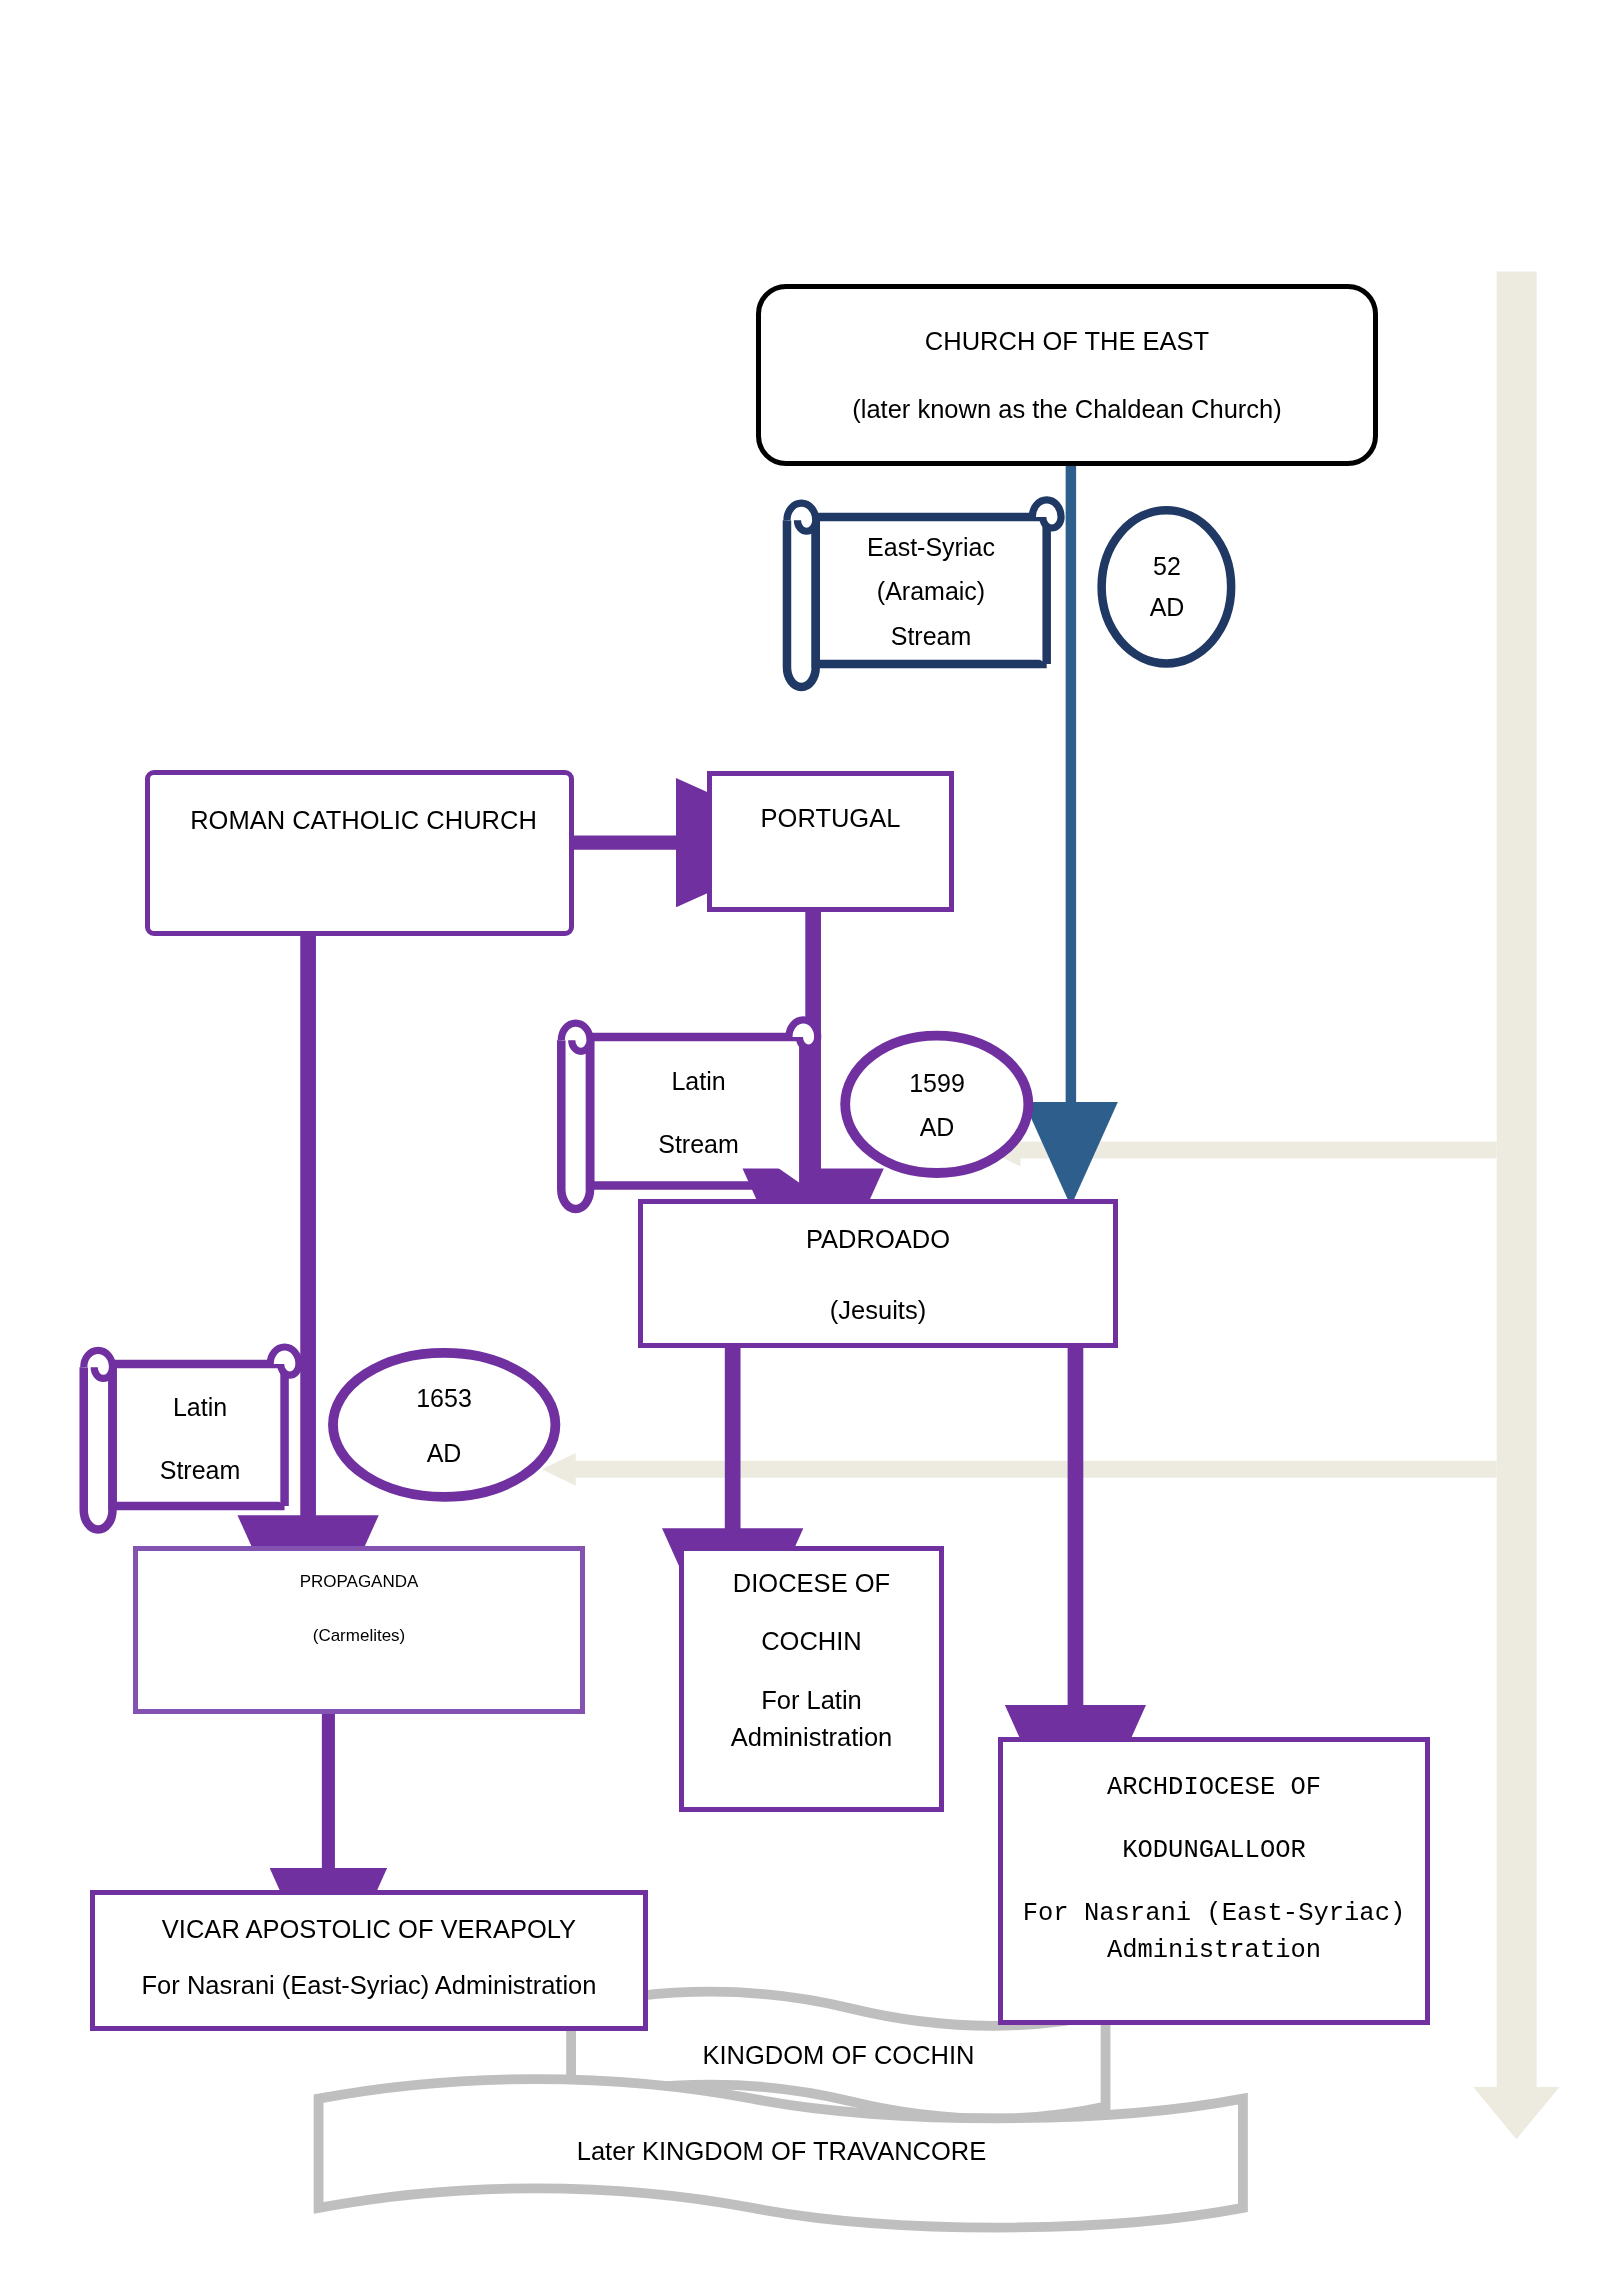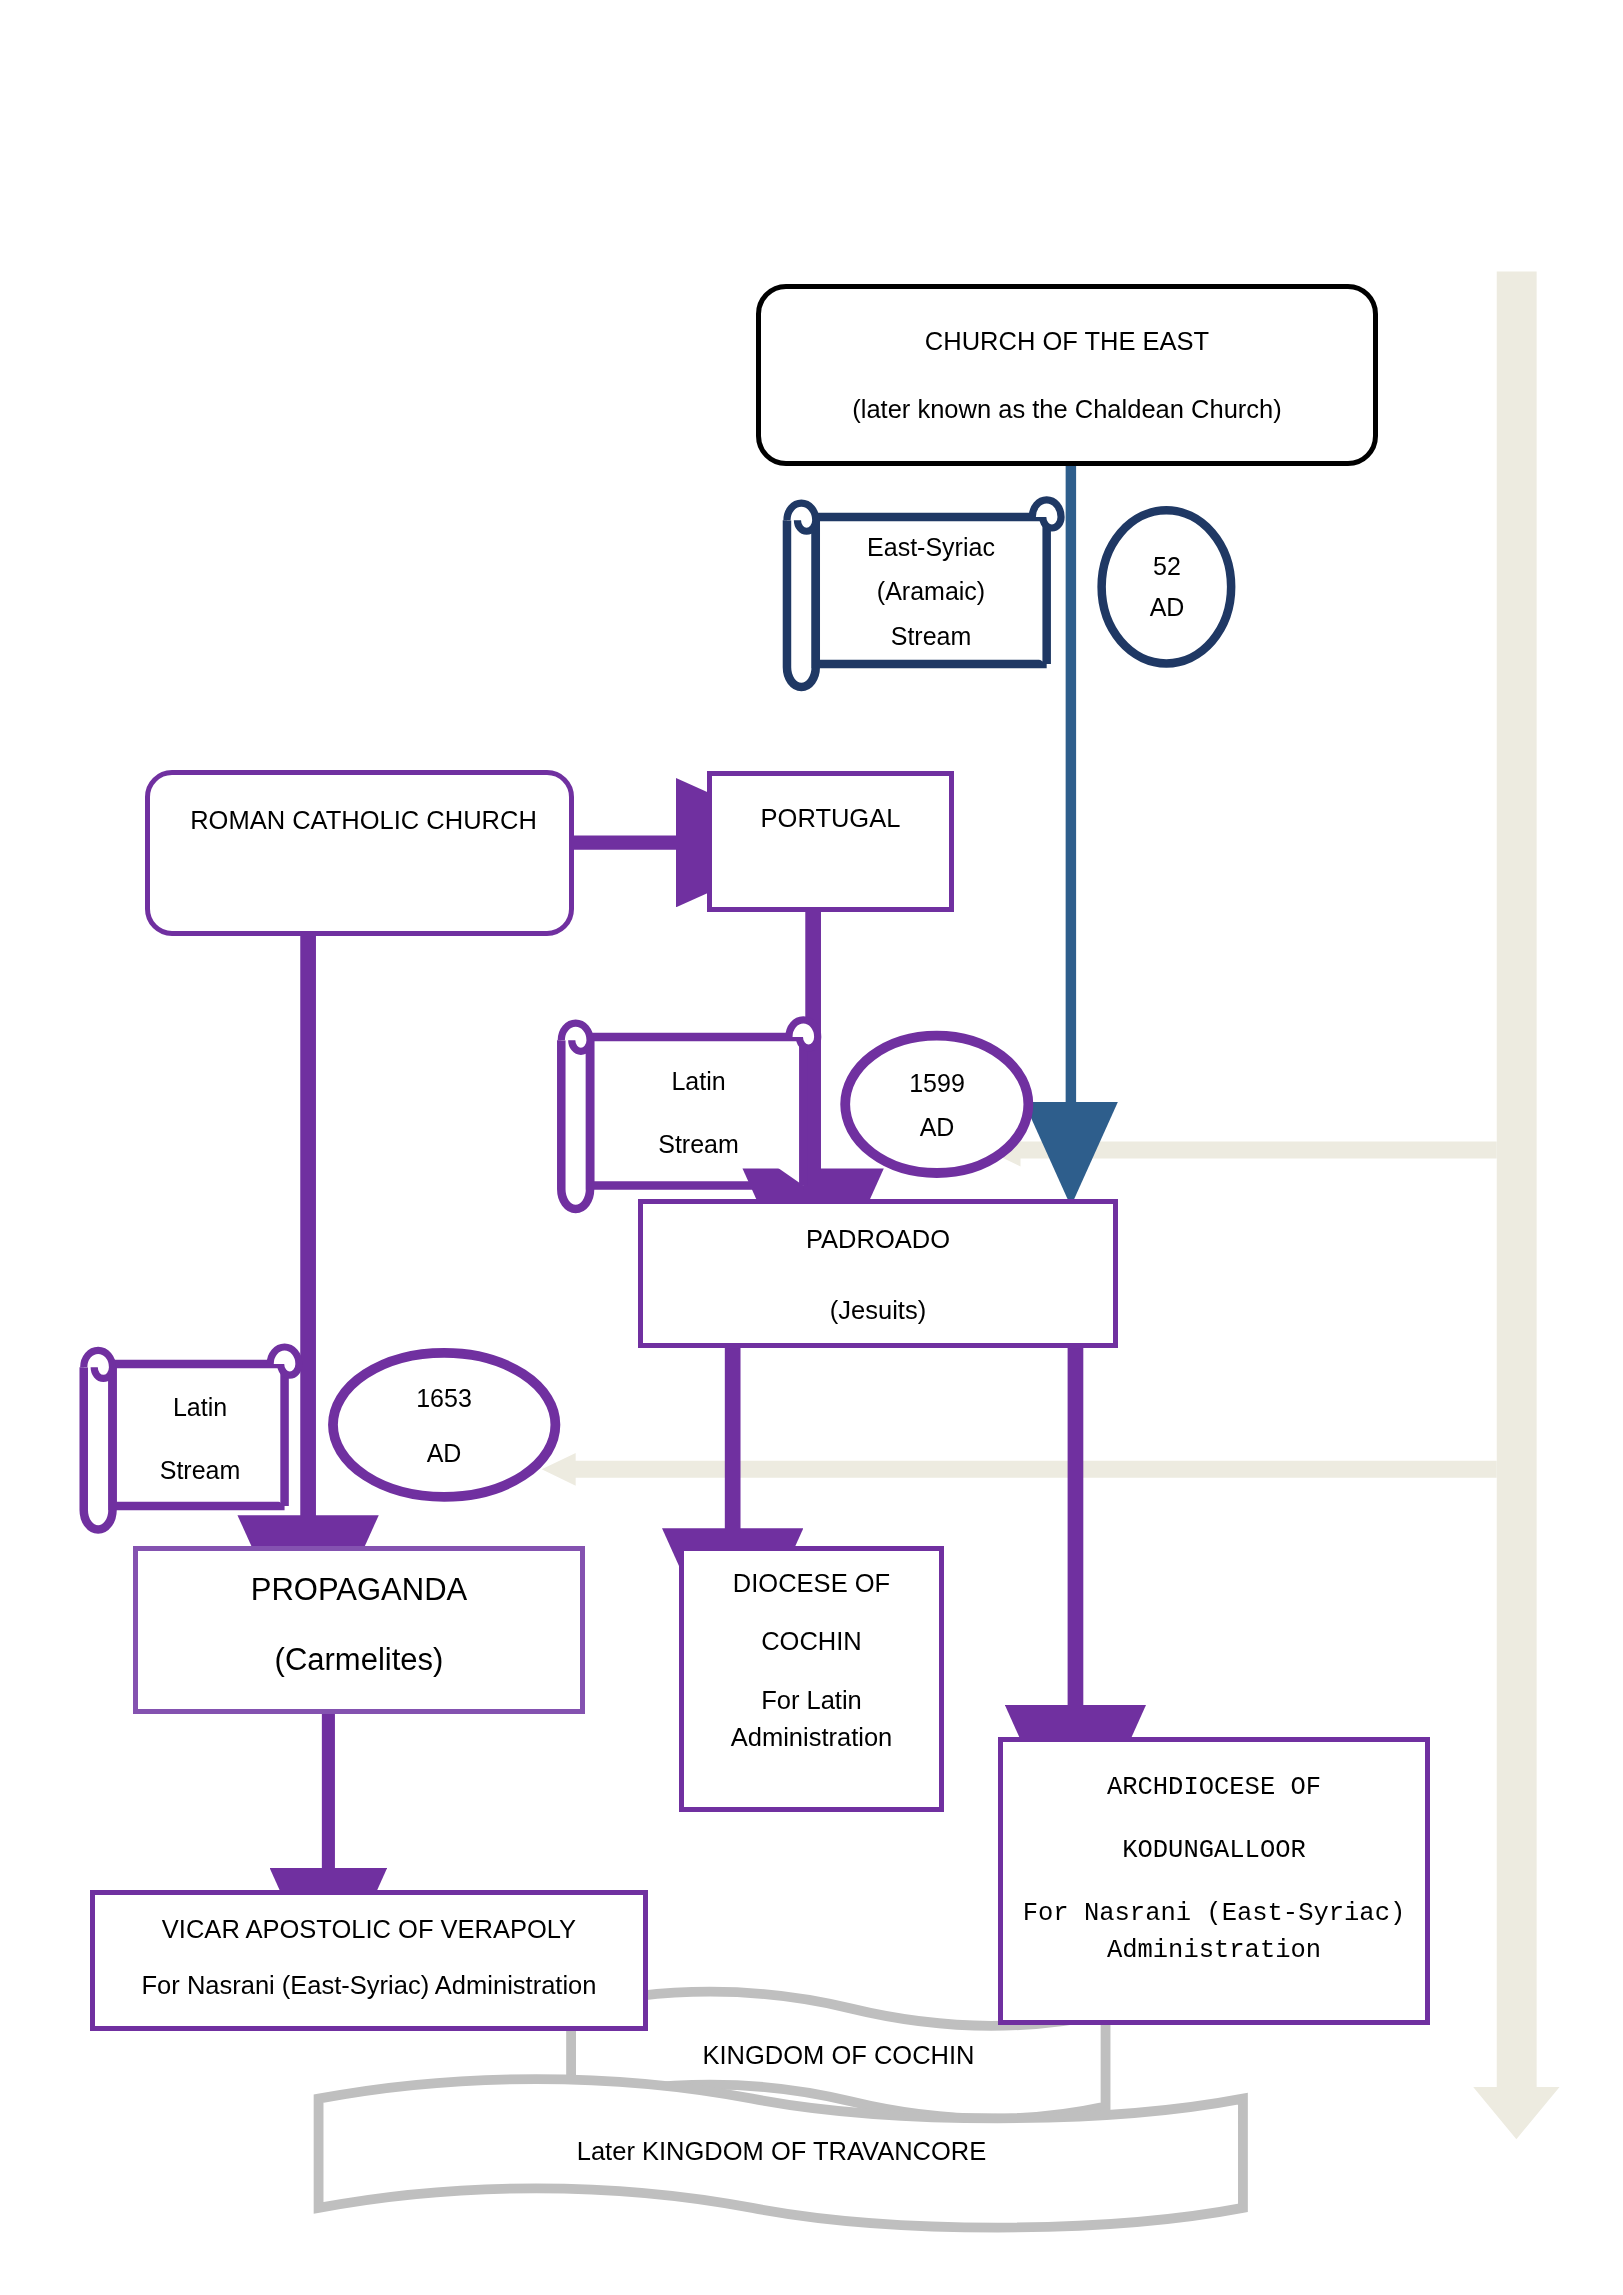--- a/index.html
+++ b/index.html
@@ -2,21 +2,21 @@
 <html style="font-size:10.5px"><head>
 <meta charset="utf-8">
 <style>
   html,body{margin:0;padding:0;background:#ffffff;}
   body{width:1623px;height:2295px;position:relative;font-family:"Liberation Sans",sans-serif;color:#000;overflow:hidden;}
   #stage{position:absolute;left:0;top:0;width:1623px;height:2295px;}
   .node{position:absolute;box-sizing:border-box;background:#fff;display:flex;flex-direction:column;align-items:center;justify-content:center;text-align:center;}
   .node .ln{display:block;white-space:nowrap;}
   .t-black{border:5.9px solid #000000;border-radius:30px;}
   .t-purple{border:5.9px solid #7030A0;}
-  .t-purple-round{border:5.9px solid #7030A0;border-radius:27px;padding-left:8px;}
+  .t-purple-round{border:5.9px solid #7030A0;border-radius:9px;padding-left:8px;}
   .t-purple-light{border:5.2px solid #8452B0;}
   svg.overlay{position:absolute;left:0;top:0;width:1623px;height:2295px;pointer-events:none;}
   .scrolltxt{position:absolute;display:flex;flex-direction:column;align-items:center;justify-content:center;text-align:center;}
   .ovaltxt{position:absolute;display:flex;flex-direction:column;align-items:center;justify-content:center;text-align:center;}
   .ribtxt{position:absolute;display:flex;align-items:center;justify-content:center;text-align:center;}
 </style>
 </head>
 <body>
 
 <div id="stage">
@@ -133,21 +133,21 @@
 
   <div class="node t-purple" style="left:707px;top:771px;width:247px;height:141px;font-size:25.5px;justify-content:flex-start;padding-top:27.5px;">
     <span class="ln">PORTUGAL</span>
   </div>
 
   <div class="node t-purple" style="left:638px;top:1199px;width:480px;height:149px;font-size:25.5px;justify-content:flex-start;padding-top:21px;">
     <span class="ln">PADROADO</span>
     <span class="ln" style="margin-top:42px;">(Jesuits)</span>
   </div>
 
-  <div class="node t-purple-light" style="left:133px;top:1546px;width:452px;height:168px;font-size:31px;justify-content:flex-start;padding-top:21px;">
+  <div class="node t-purple-light" style="left:133px;top:1546px;width:452px;height:168px;font-size:17px;justify-content:flex-start;padding-top:21px;">
     <span class="ln">PROPAGANDA</span>
     <span class="ln" style="margin-top:34px;">(Carmelites)</span>
   </div>
 
   <div class="node t-purple" style="left:679px;top:1546px;width:265px;height:266px;font-size:25.5px;justify-content:flex-start;padding-top:18.3px;">
     <span class="ln">DIOCESE OF</span>
     <span class="ln" style="margin-top:29px;">COCHIN</span>
     <span class="ln" style="margin-top:30px;">For Latin</span>
     <span class="ln" style="margin-top:7.9px;">Administration</span>
   </div>

